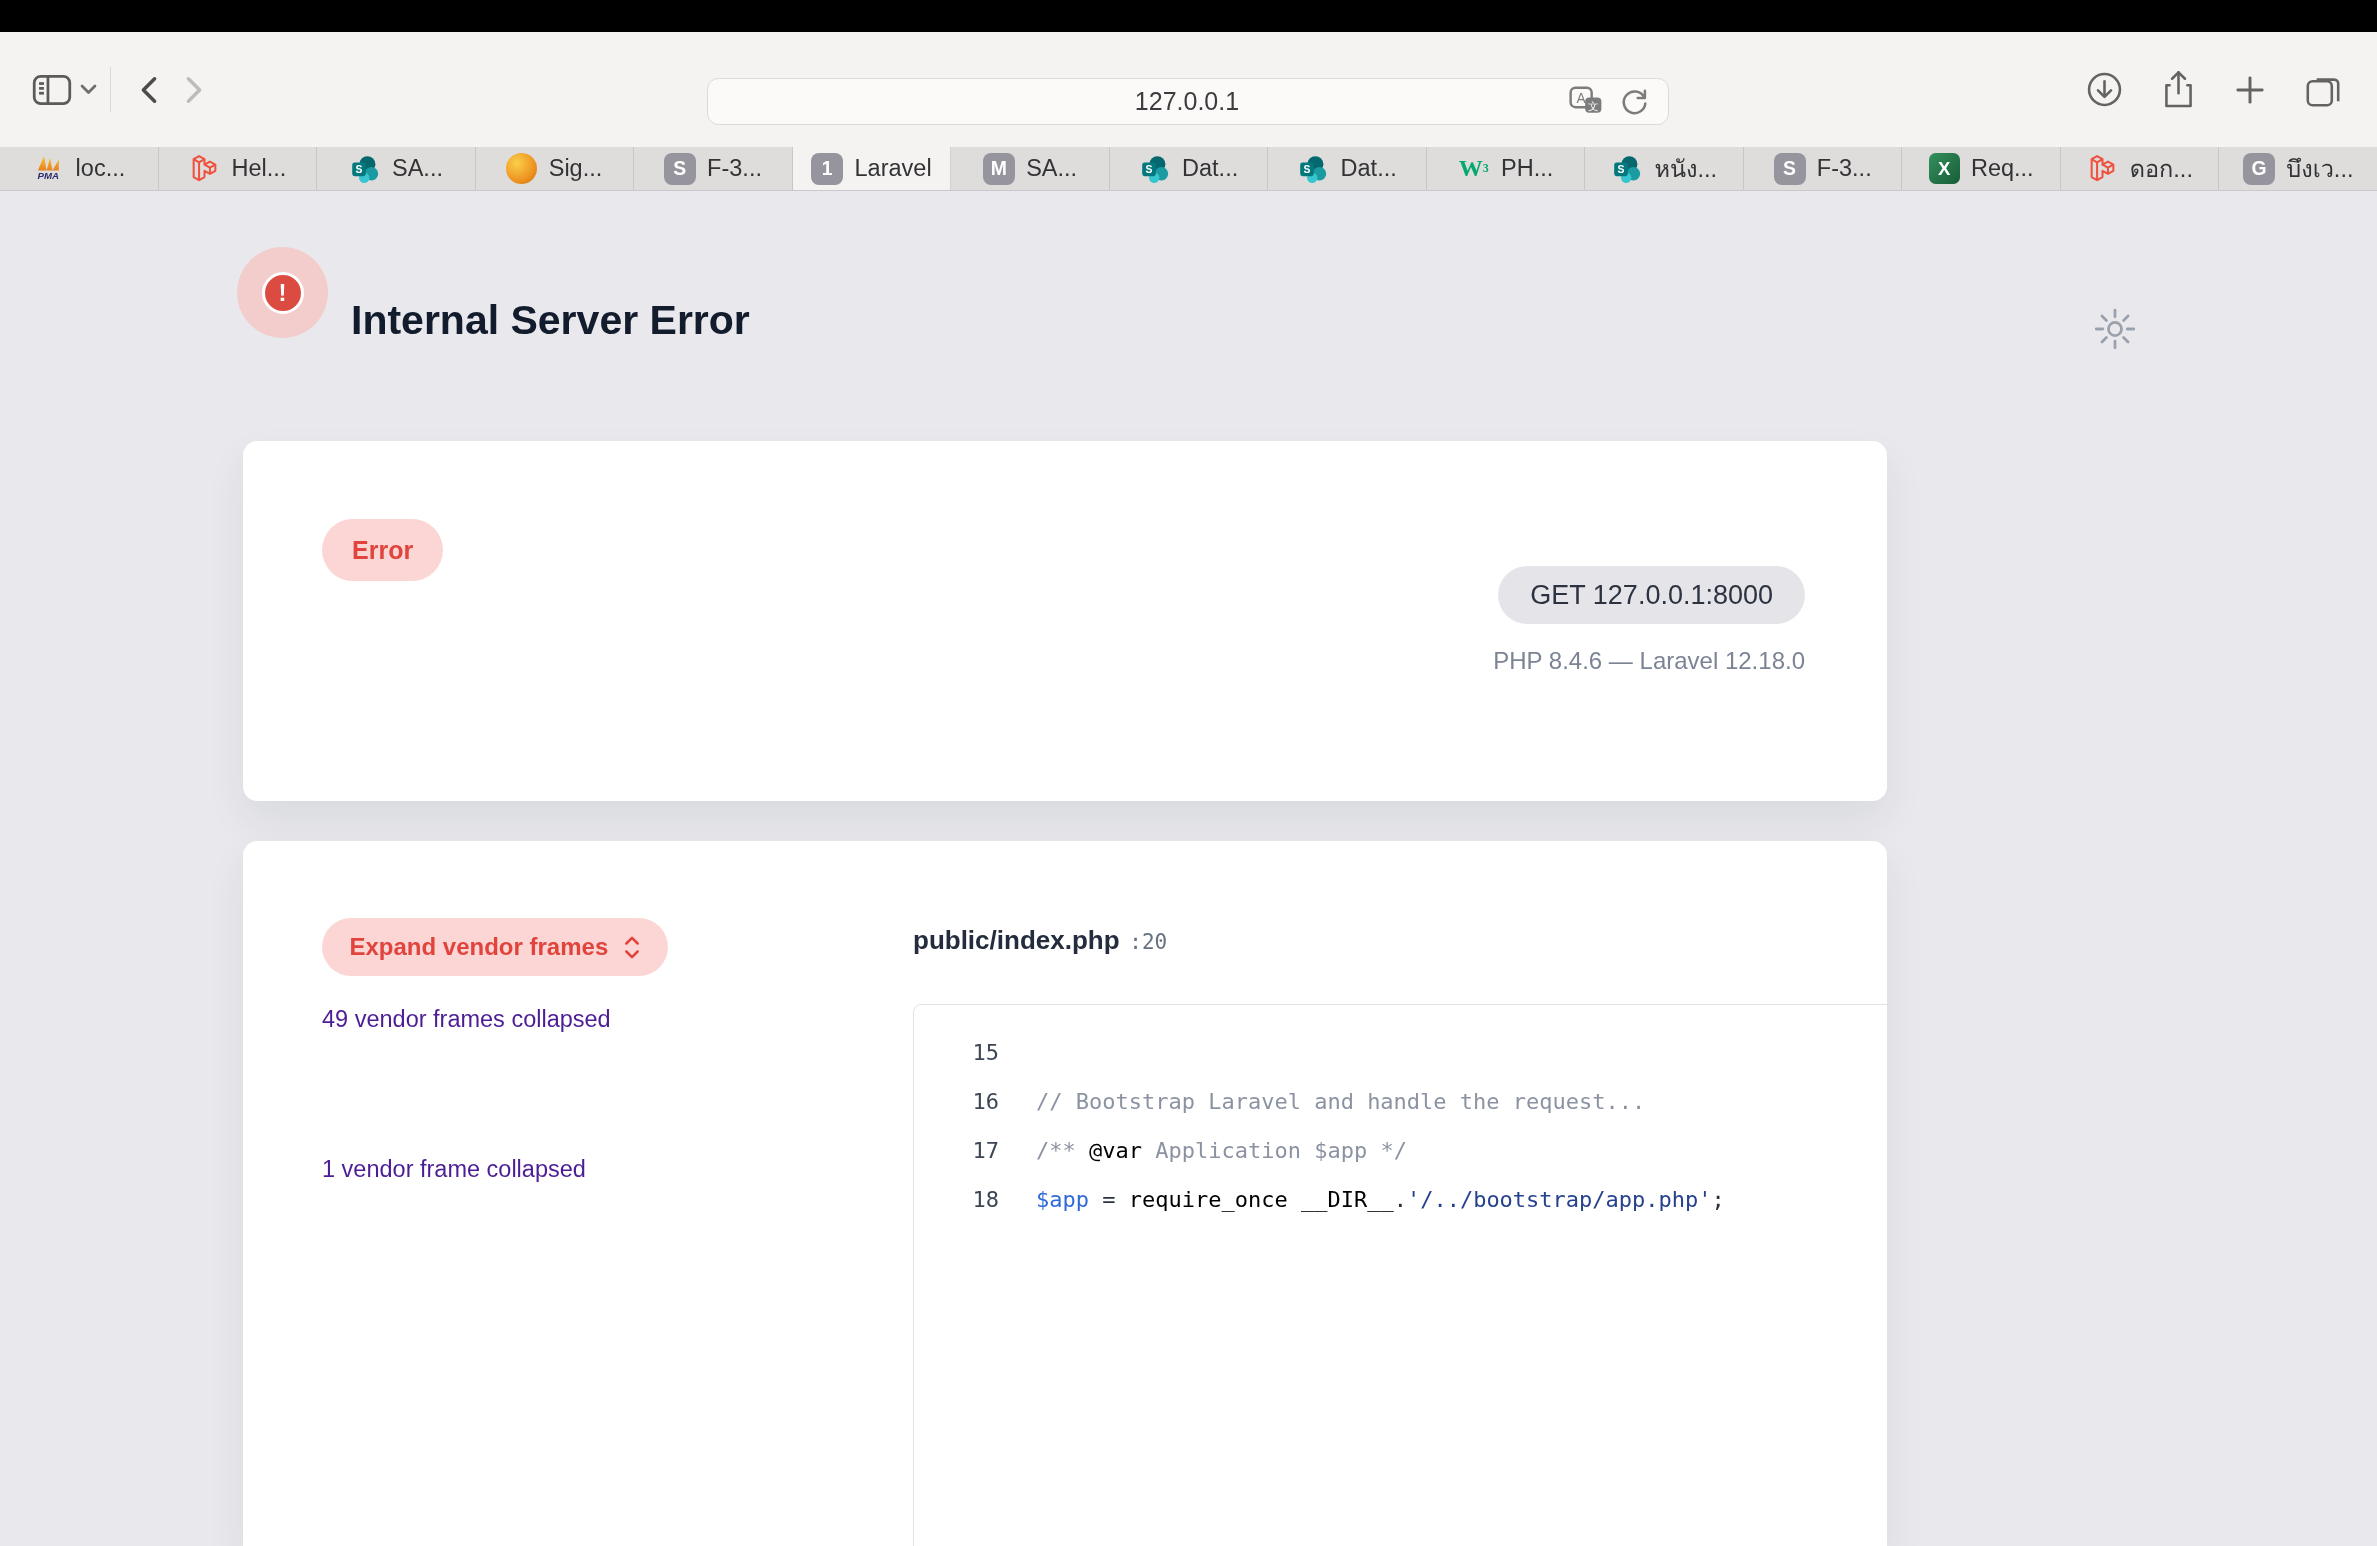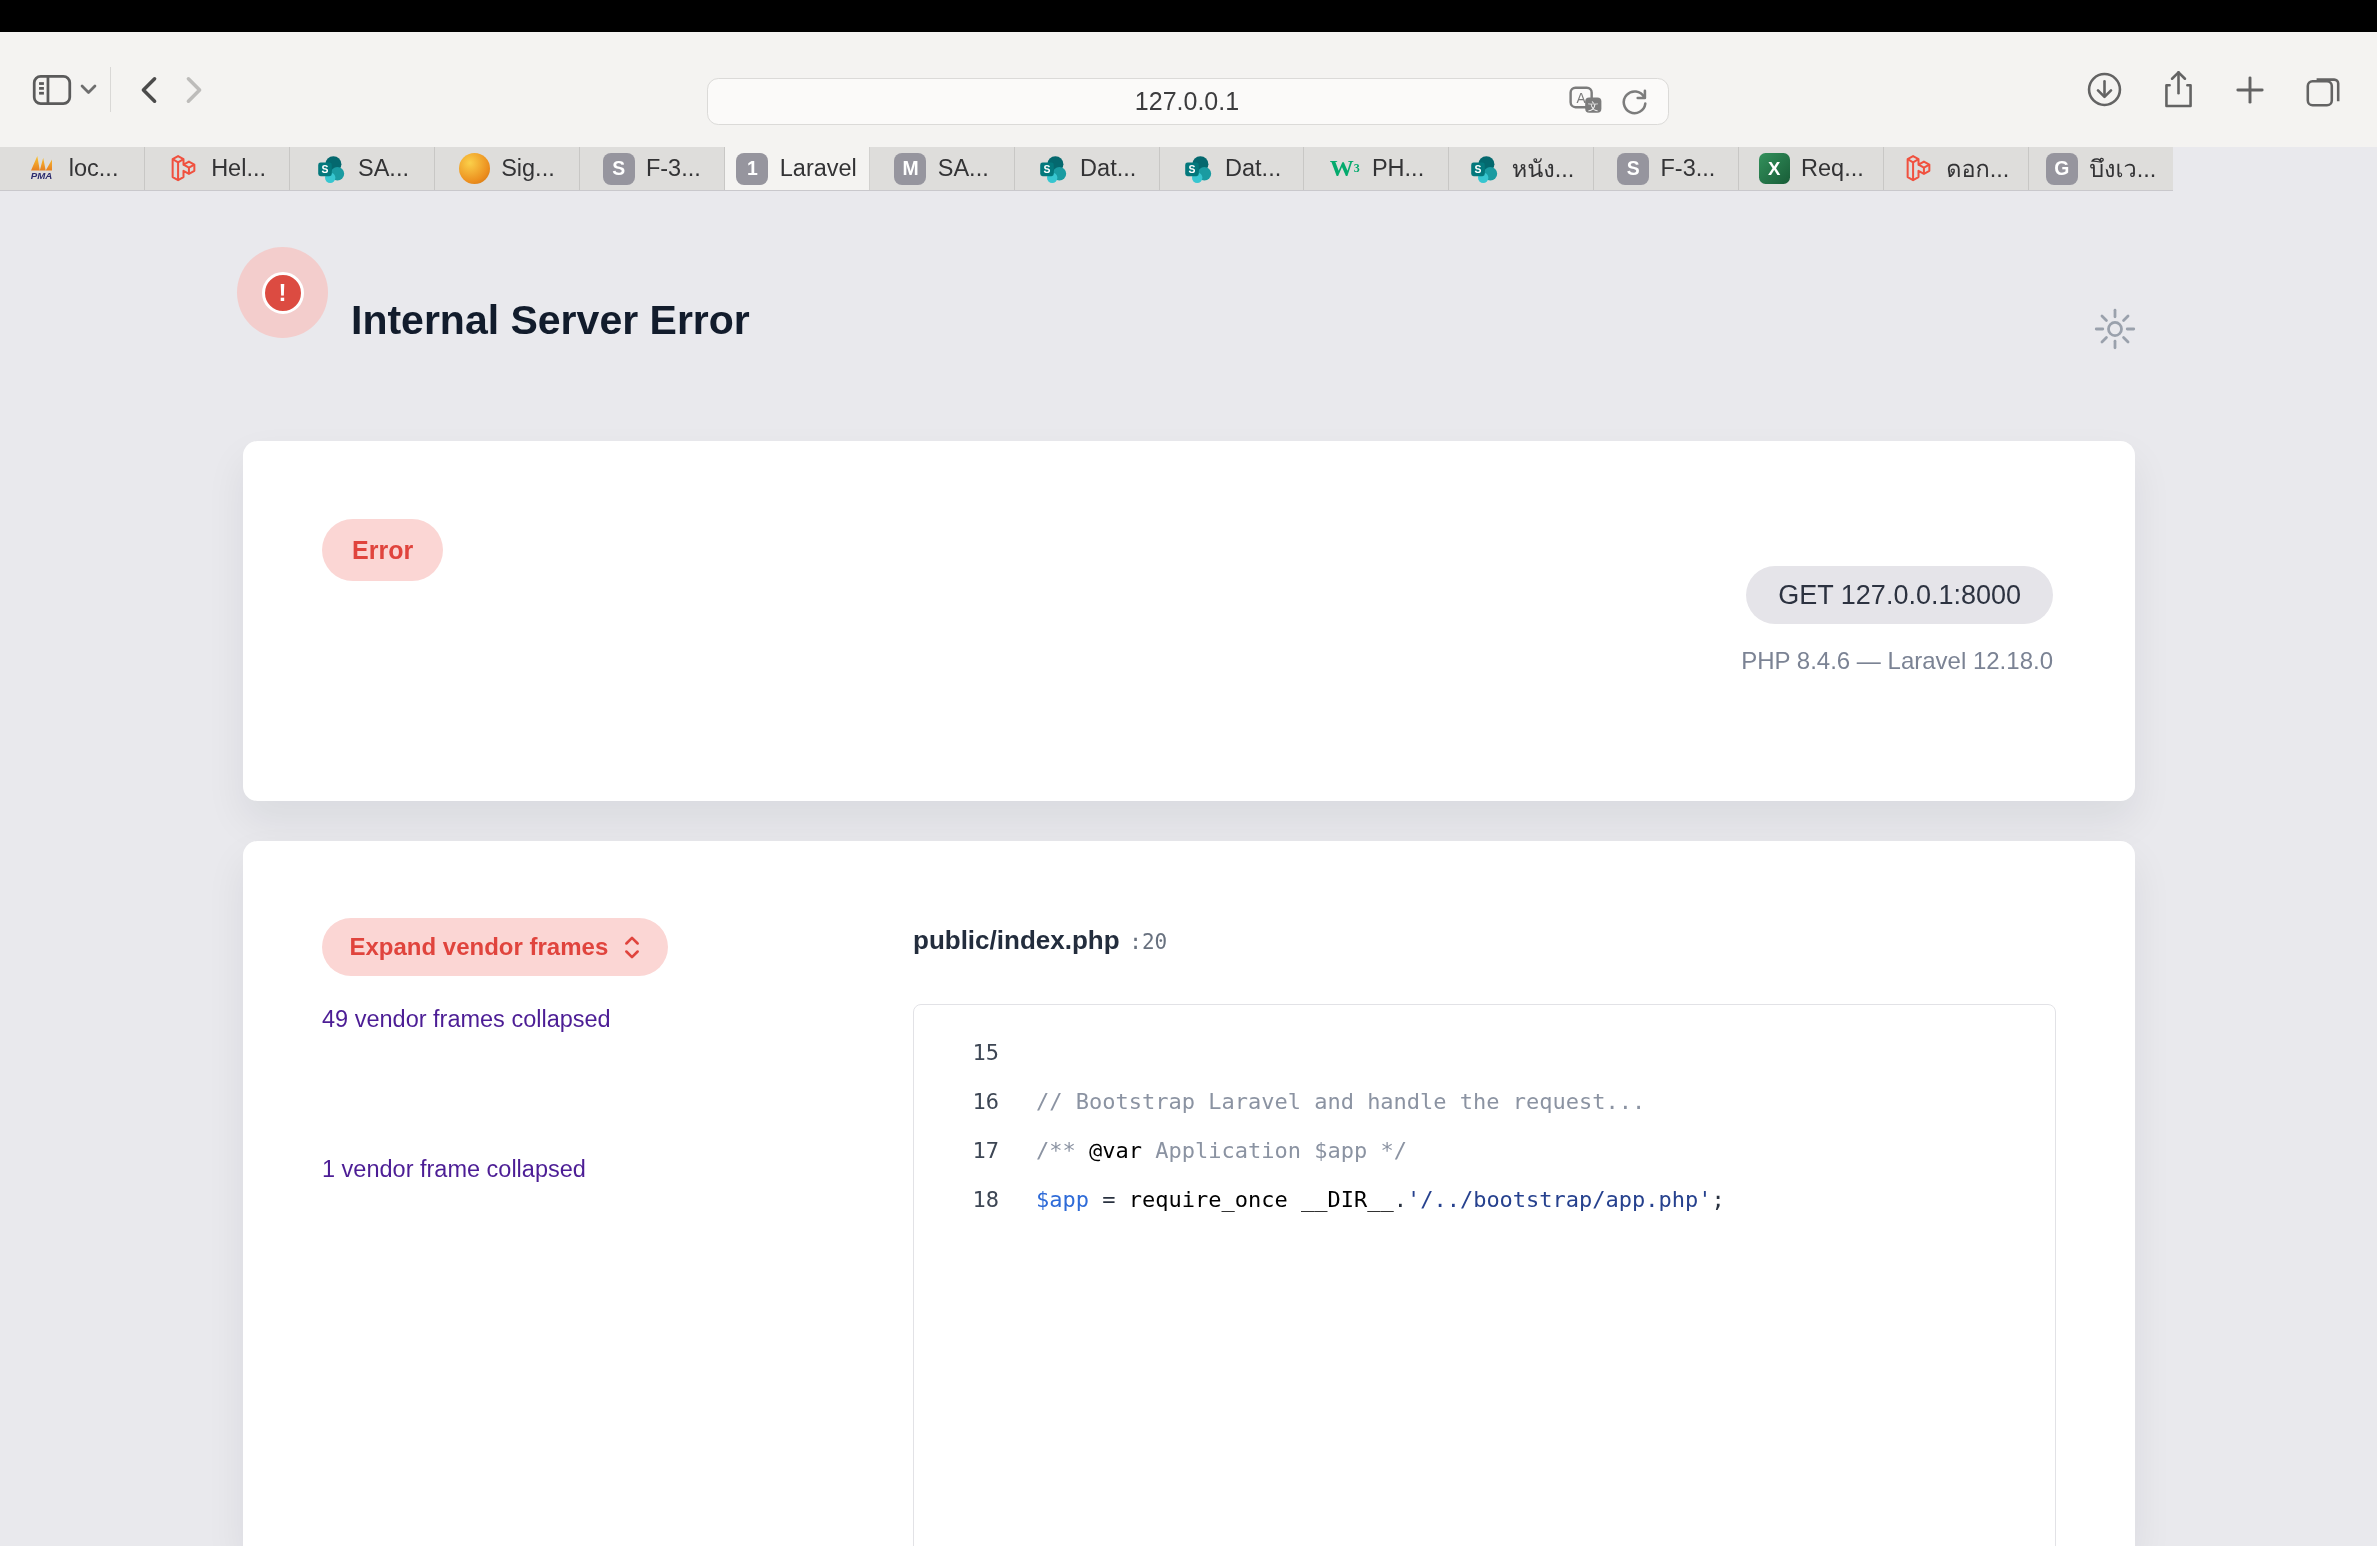--- a/index.html
+++ b/index.html
@@ -14,21 +14,21 @@
   .nav-left { position:absolute; left:31px; top:0; height:115px; display:flex; align-items:center; }
   .tb-btn { display:flex; align-items:center; justify-content:center; background:none; border:none; cursor:pointer; }
   .divider-v { width:0.8px; height:45px; background:#d9d8d6; margin:0 11.3px; }
   .url-field { position:absolute; left:707px; top:46px; width:962px; height:47px; background:#fbfaf9;
                border:0.8px solid #dbdad8; border-radius:11.3px; display:flex; align-items:center; }
   .url-text { flex:1; text-align:center; font-size:25px; color:#3c3c3e; padding-left:97px; }
   .url-icons { display:flex; align-items:center; gap:16px; padding-right:18px; }
   .nav-right { position:absolute; right:34px; top:0; height:115px; display:flex; align-items:center; gap:36px; }
 
   
-  .tabstrip { position:absolute; left:0; top:147px; width:2173px; height:44px; display:flex;
+  .tabstrip { position:absolute; left:0; top:147px; width:2377px; height:44px; display:flex;
               background:#f4f3f1; border-bottom:0.8px solid #c9c8cc; }
   .tab { flex:1 1 0; min-width:0; display:flex; align-items:center; justify-content:center; gap:11.3px;
          background:#dedddb; border-right:0.8px solid #c8c7c5; cursor:pointer; }
   .tab:last-child { border-right:none; }
   .tab.active { background:#f4f3f1; border-right-color:#d2d1cf; }
   .tab-label { font-size:23.5px; color:#333335; white-space:nowrap; overflow:hidden; text-overflow:ellipsis; }
   .tab-icon { width:32px; height:32px; display:flex; align-items:center; justify-content:center; flex:0 0 auto; }
   .tab-icon.letter { border-radius:8px; color:#fff; font-weight:bold; font-size:19.4px; }
   .tab-icon.sphere { border-radius:50%; width:31px; height:31px;
                      background:radial-gradient(circle at 35% 32%, #fbd04a, #ec8f1e 65%, #c96d10); }
@@ -44,21 +44,21 @@
   
   .page { position:absolute; left:0; top:192px; width:2377px; height:1355px; background:#e9e9ed; }
 
   .page-header-icon { position:absolute; left:237px; top:55px; width:91px; height:91px; border-radius:50%;
                       background:#f3cdcc; display:flex; align-items:center; justify-content:center; }
   .err-inner { width:42px; height:42px; border-radius:50%; background:#dc4b41; border:3.2px solid #fff;
                color:#fff; font-size:24px; font-weight:bold; display:flex; align-items:center; justify-content:center; }
   .page-title { position:absolute; left:351px; top:105px; font-size:41px; font-weight:bold; color:#121c2c; }
   .theme-btn { position:absolute; left:2093px; top:115px; background:none; border:none; cursor:pointer; }
 
-  .card { position:absolute; left:243px; width:1892px; background:#fff; border-radius:14.6px;
+  .card { position:absolute; left:243px; width:1644px; background:#fff; border-radius:14.6px;
           box-shadow:0 19.4px 40px rgba(15,23,42,0.07); }
   .card1 { top:249px; height:360px; }
   .card2 { top:649px; height:705px; overflow:hidden; border-radius:14.6px 14.6px 0 0; }
 
   .error-badge { position:absolute; left:79px; top:78px; height:62px; padding:0 30px; border-radius:32px;
                  background:#fbd6d4; color:#e0443d; font-size:25px; font-weight:600;
                  display:inline-flex; align-items:center; }
   .error-message { position:absolute; left:79px; top:171px; font-size:36px; font-weight:bold;
                    color:#141e2e; line-height:54px; }
   .req-pill { position:absolute; right:82px; top:125px; height:58px; padding:0 32px; border-radius:32px;

